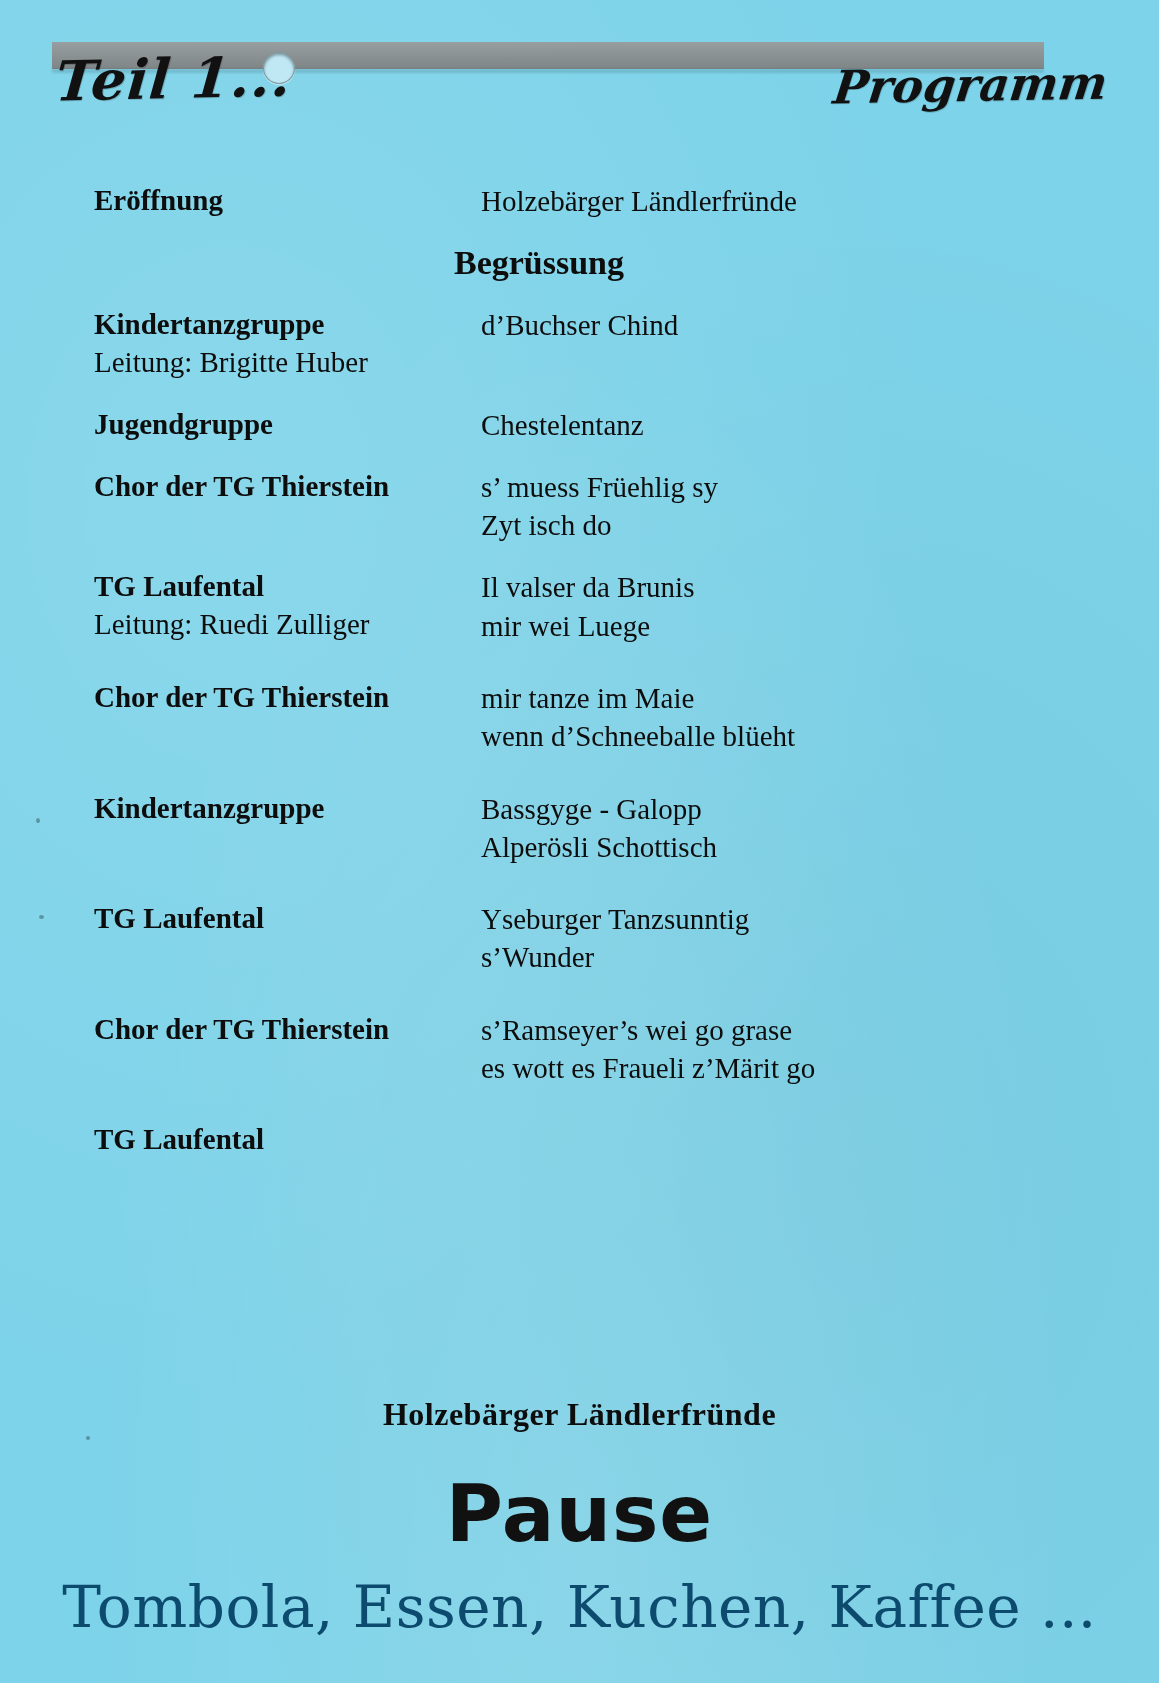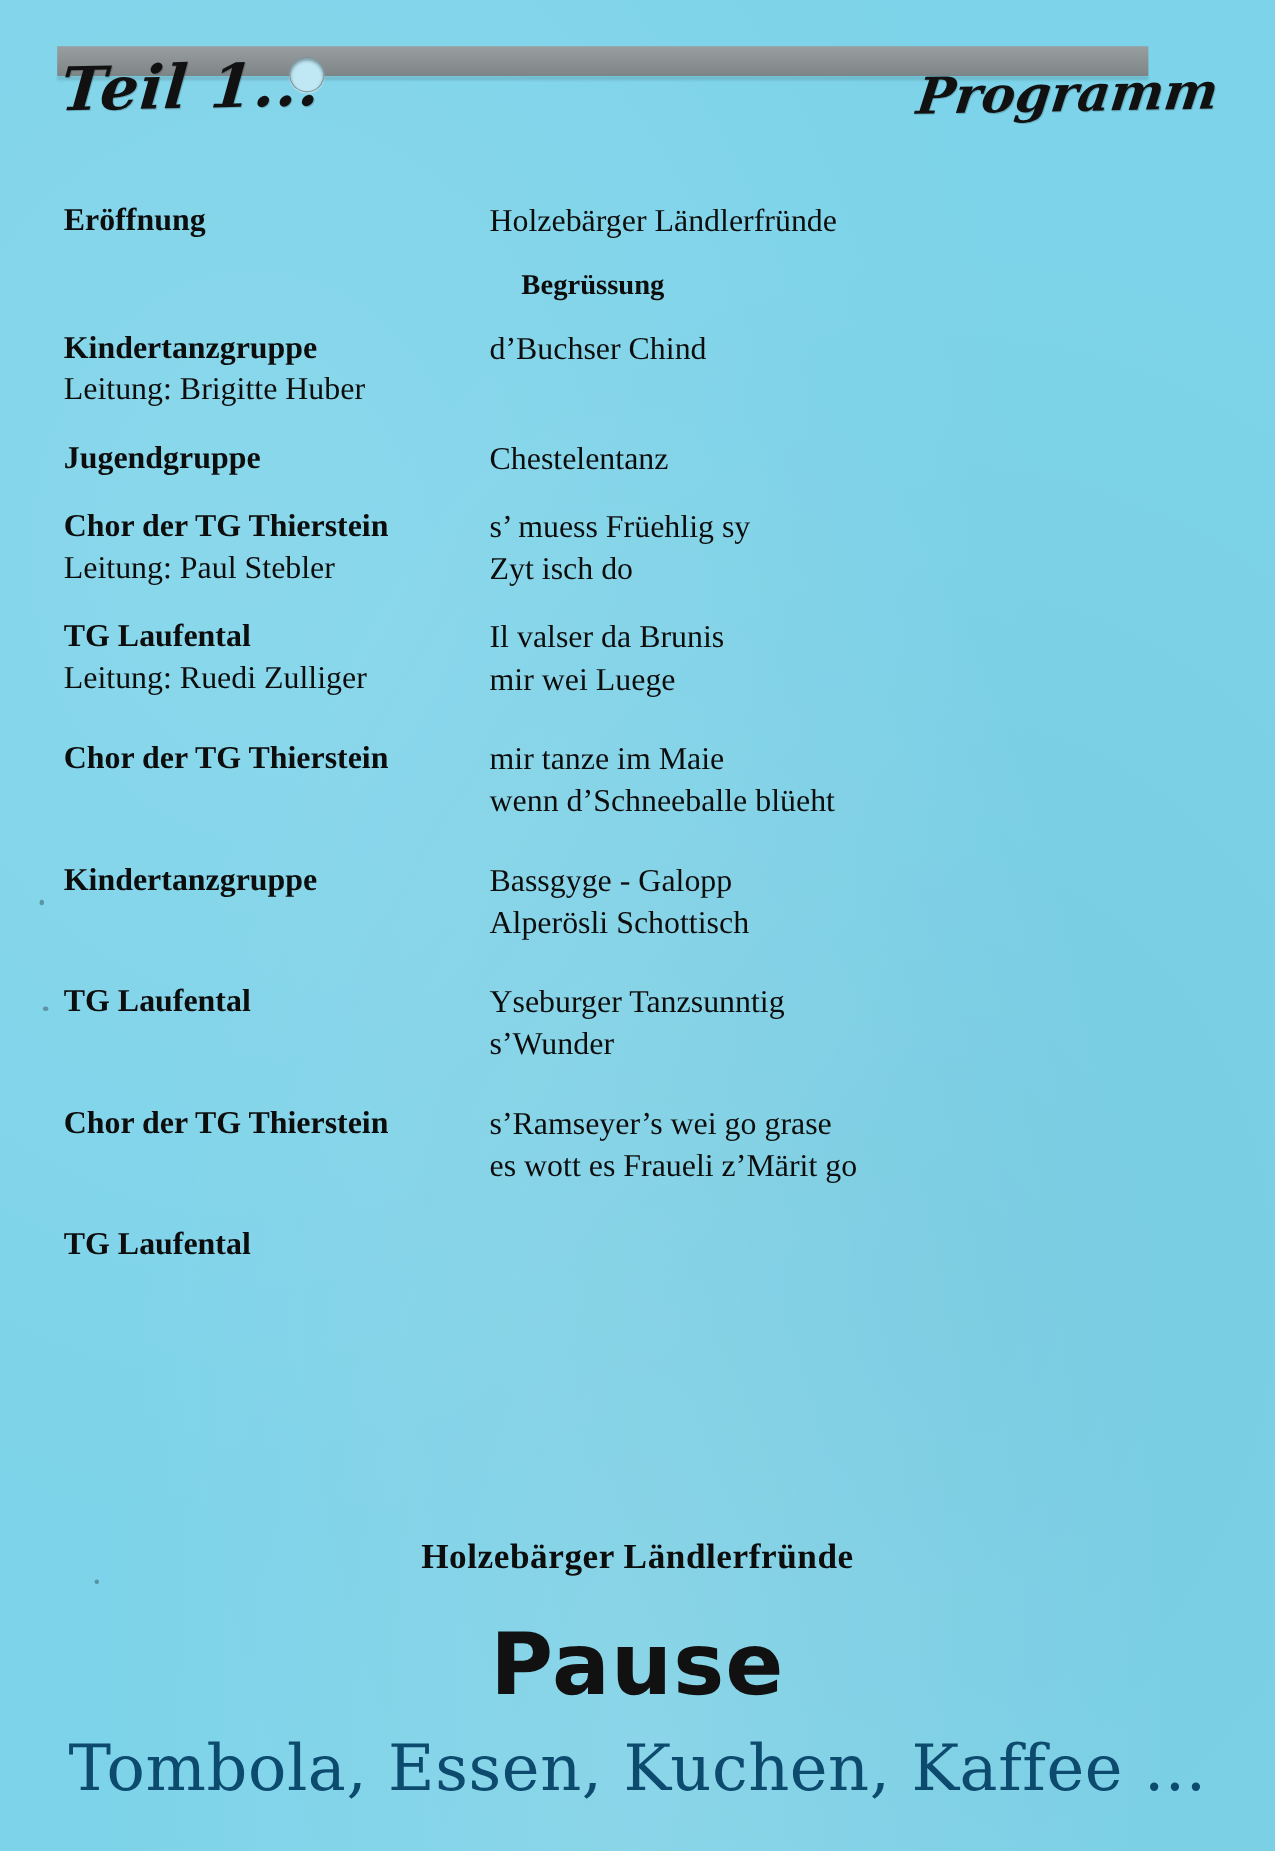--- a/index.html
+++ b/index.html
@@ -102,20 +102,21 @@
   .row {
     position: relative;
     display: flex;
     align-items: flex-start;
     margin-bottom: 10px;
   }
   .col-left {
     width: 445px;
     padding-left: 58px;
     box-sizing: border-box;
+    margin-left: 36px;
   }
   .col-right {
     flex: 1;
     padding-right: 40px;
   }
   .grp {
     font-weight: bold;
     font-size: 29px;
     line-height: 1.30;
     color: #0d0d0d;
@@ -131,21 +132,21 @@
   .piece {
     font-weight: normal;
     font-size: 29px;
     line-height: 1.32;
     color: #0d0d0d;
     white-space: nowrap;
   }
   .centered-bold {
     text-align: center;
     font-weight: bold;
-    font-size: 26px;
+    font-size: 34px;
     color: #0d0d0d;
     padding-right: 81px;
   }
 
   .spacer-sm { height: 14px; }
   .spacer-md { height: 24px; }
 
   
   .footer {
     position: absolute;
@@ -231,21 +232,20 @@
       <div class="col-right">
         <div class="piece">Chestelentanz</div>
       </div>
     </div>
 
     <div class="spacer-sm"></div>
 
     <div class="row">
       <div class="col-left">
         <div class="grp">Chor der TG Thierstein</div>
-        <div class="lead">Leitung: Paul Stebler</div>
       </div>
       <div class="col-right">
         <div class="piece">s’ muess Früehlig sy</div>
         <div class="piece">Zyt isch do</div>
       </div>
     </div>
 
     <div class="spacer-sm"></div>
 
     <div class="row">

